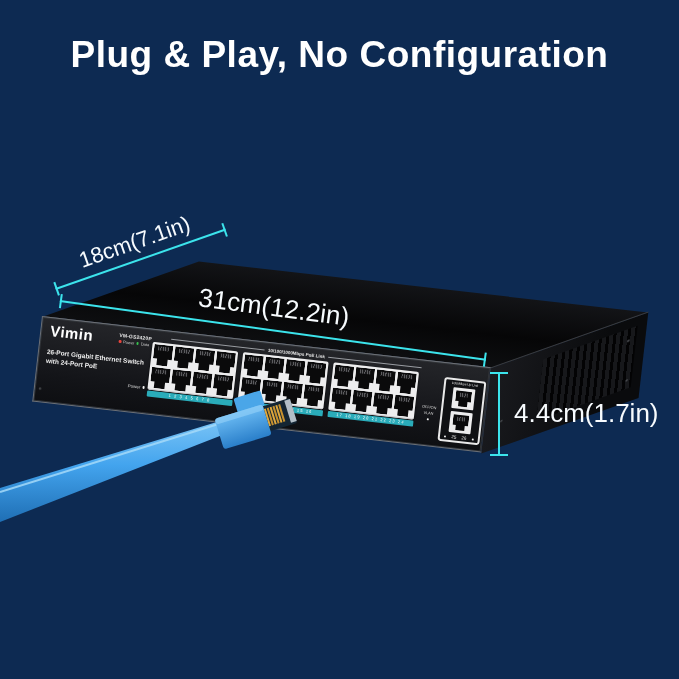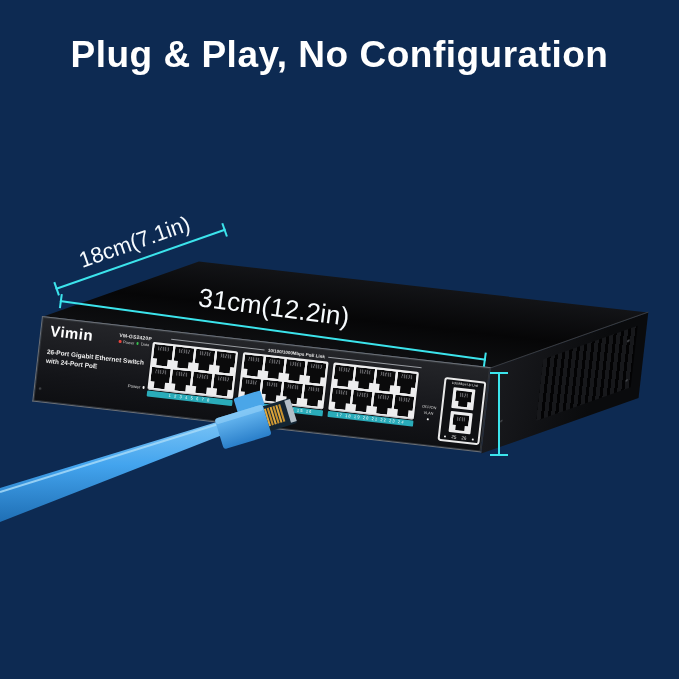--- a/index.html
+++ b/index.html
@@ -246,20 +246,21 @@
         </div>
       </div>
       <span class="screw-front"></span>
     </div>
   </div>
 
   <div class="dim-line horiz dim-width-line"></div>
   <span class="dim-text dim-width-text">31cm(12.2in)</span>
 
   <div class="dim-height-line"></div>
+  <span class="dim-text dim-height-text">4.4cm(1.7in)</span>
 
   <svg class="cable-svg" width="330" height="180" viewBox="0 0 330 180">
     <defs>
       <linearGradient id="cableGrad" x1="0" y1="0" x2="0" y2="1">
         <stop offset="0" stop-color="#7cc5f6"></stop>
         <stop offset="0.45" stop-color="#43a4ee"></stop>
         <stop offset="1" stop-color="#1f6fb5"></stop>
       </linearGradient>
       <linearGradient id="bootGrad" x1="0" y1="0" x2="0" y2="1">
         <stop offset="0" stop-color="#6cbcf4"></stop>

